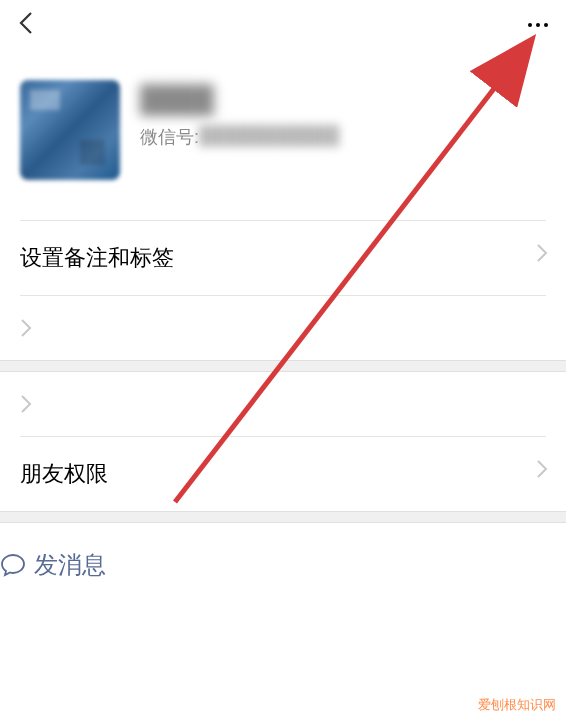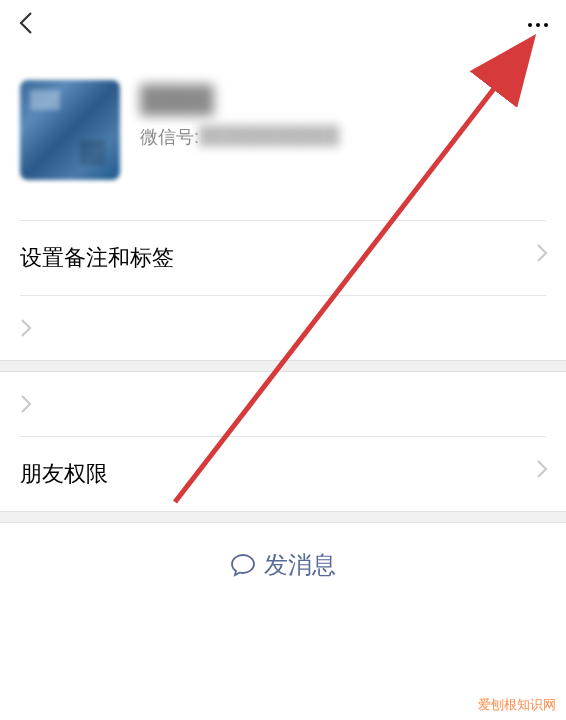--- a/index.html
+++ b/index.html
@@ -111,21 +111,20 @@
     .list-label {
       font-size: 22px;
       color: #000;
     }
     .chevron {
       color: #c8c8c8;
     }
     .send-message {
       display: flex;
       align-items: center;
-      justify-content: center;
       padding: 26px 0 24px 0;
       gap: 8px;
       cursor: pointer;
     }
     .send-label {
       font-size: 24px;
       font-weight: 500;
       color: #576b95;
     }
     .chat-icon {

